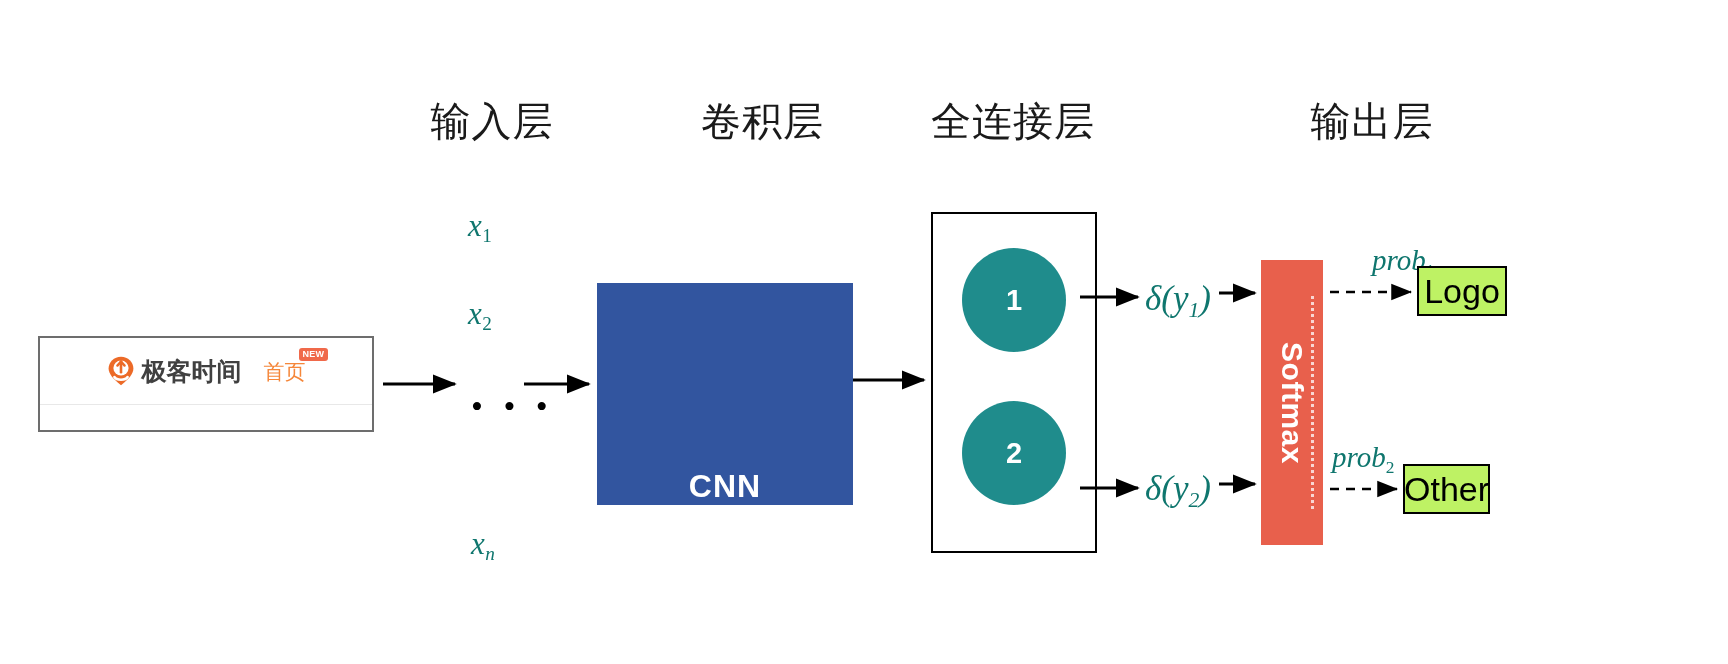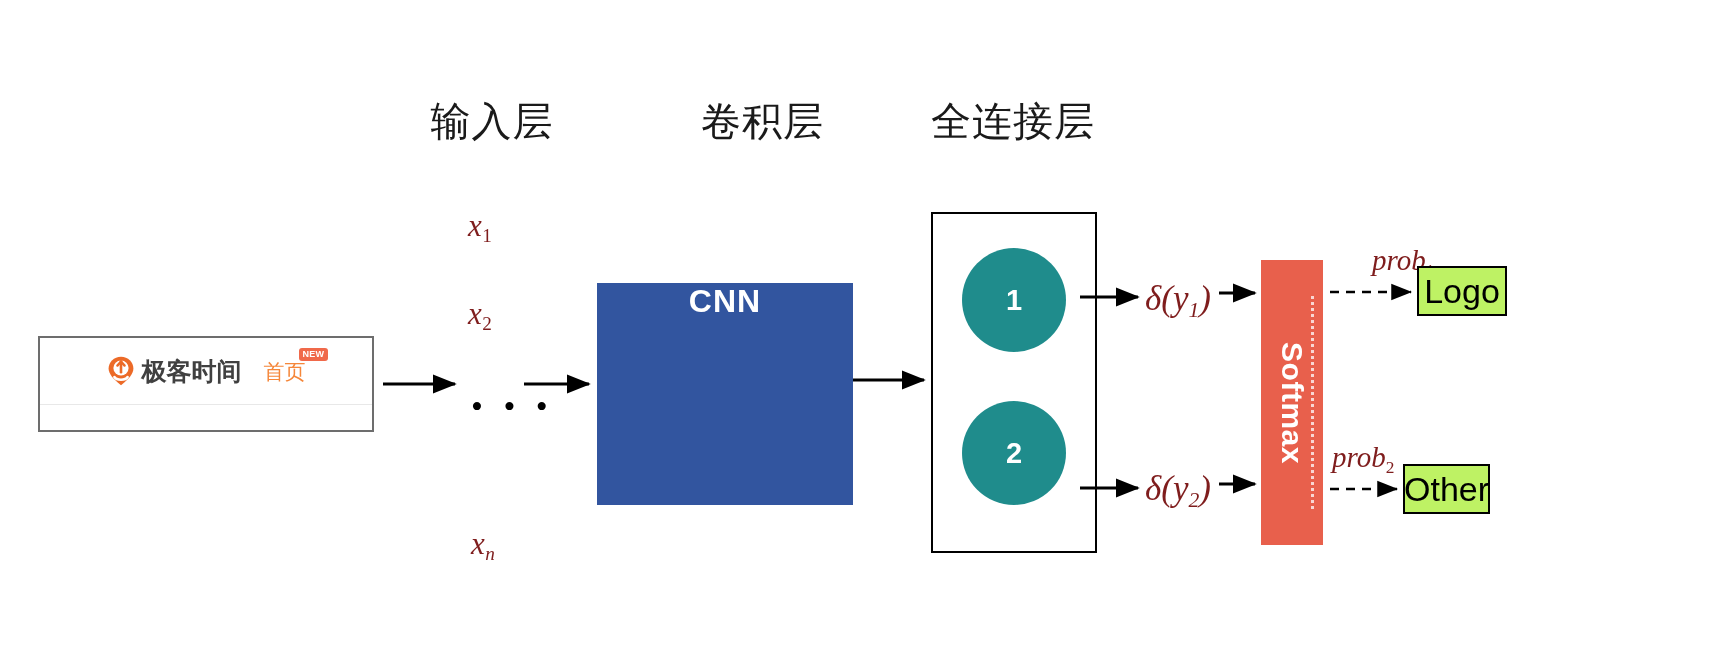--- a/index.html
+++ b/index.html
@@ -89,21 +89,21 @@
     padding: 2px 4px 2px 4px;
     border-radius: 3px;
     letter-spacing: 0.3px;
     margin-left: 6px;
   }
 
   
   .math {
     font-family: "Liberation Serif", serif;
     font-style: italic;
-    color: #7f1d1d;
+    color: #0f766e;
     white-space: nowrap;
     line-height: 1;
   }
   .xlabel { font-size: 31px; }
   .xlabel sub {
     font-size: 0.62em;
     font-style: normal;
     vertical-align: baseline;
     position: relative;
     top: 0.30em;
@@ -118,21 +118,21 @@
     line-height: 1;
   }
 
   
   .cnn-block {
     left: 597px;
     top: 283px;
     width: 256px;
     height: 222px;
     display: flex;
-    align-items: flex-start;
+    align-items: flex-end;
     justify-content: center;
   }
   .cnn-label {
     font-family: "Liberation Sans", sans-serif;
     font-size: 32px;
     font-weight: 700;
     color: #ffffff;
     letter-spacing: 1px;
   }
 
@@ -240,20 +240,21 @@
 <body>
 
 <div id="canvas">
 
   <div class="abs col-title" style="left:392px; top:94px; width:200px;">输入层</div>
 
   <div class="abs col-title" style="left:624px; top:94px; width:200px;text-align:right;">卷积层</div>
 
   <div class="abs col-title" style="left:913px; top:94px; width:200px;">全连接层</div>
 
+  <div class="abs col-title" style="left:1272px; top:94px; width:200px;">输出层</div>
 
   <div class="abs input-box">
     <div class="input-inner">
 
       <div class="gt-logo-wrap">
         <span class="gt-mark">
           <svg width="28" height="30" viewBox="0 0 28 30" xmlns="http://www.w3.org/2000/svg">
             <path d="M14 0.8 C7.0 0.8 1.6 6.0 1.6 12.6 C1.6 18.0 6.4 23.4 14 29.2
                      C21.6 23.4 26.4 18.0 26.4 12.6 C26.4 6.0 21.0 0.8 14 0.8 Z" fill="#ec6a27"></path>
             <circle cx="14" cy="12.0" r="7.6" fill="#ffffff"></circle>

